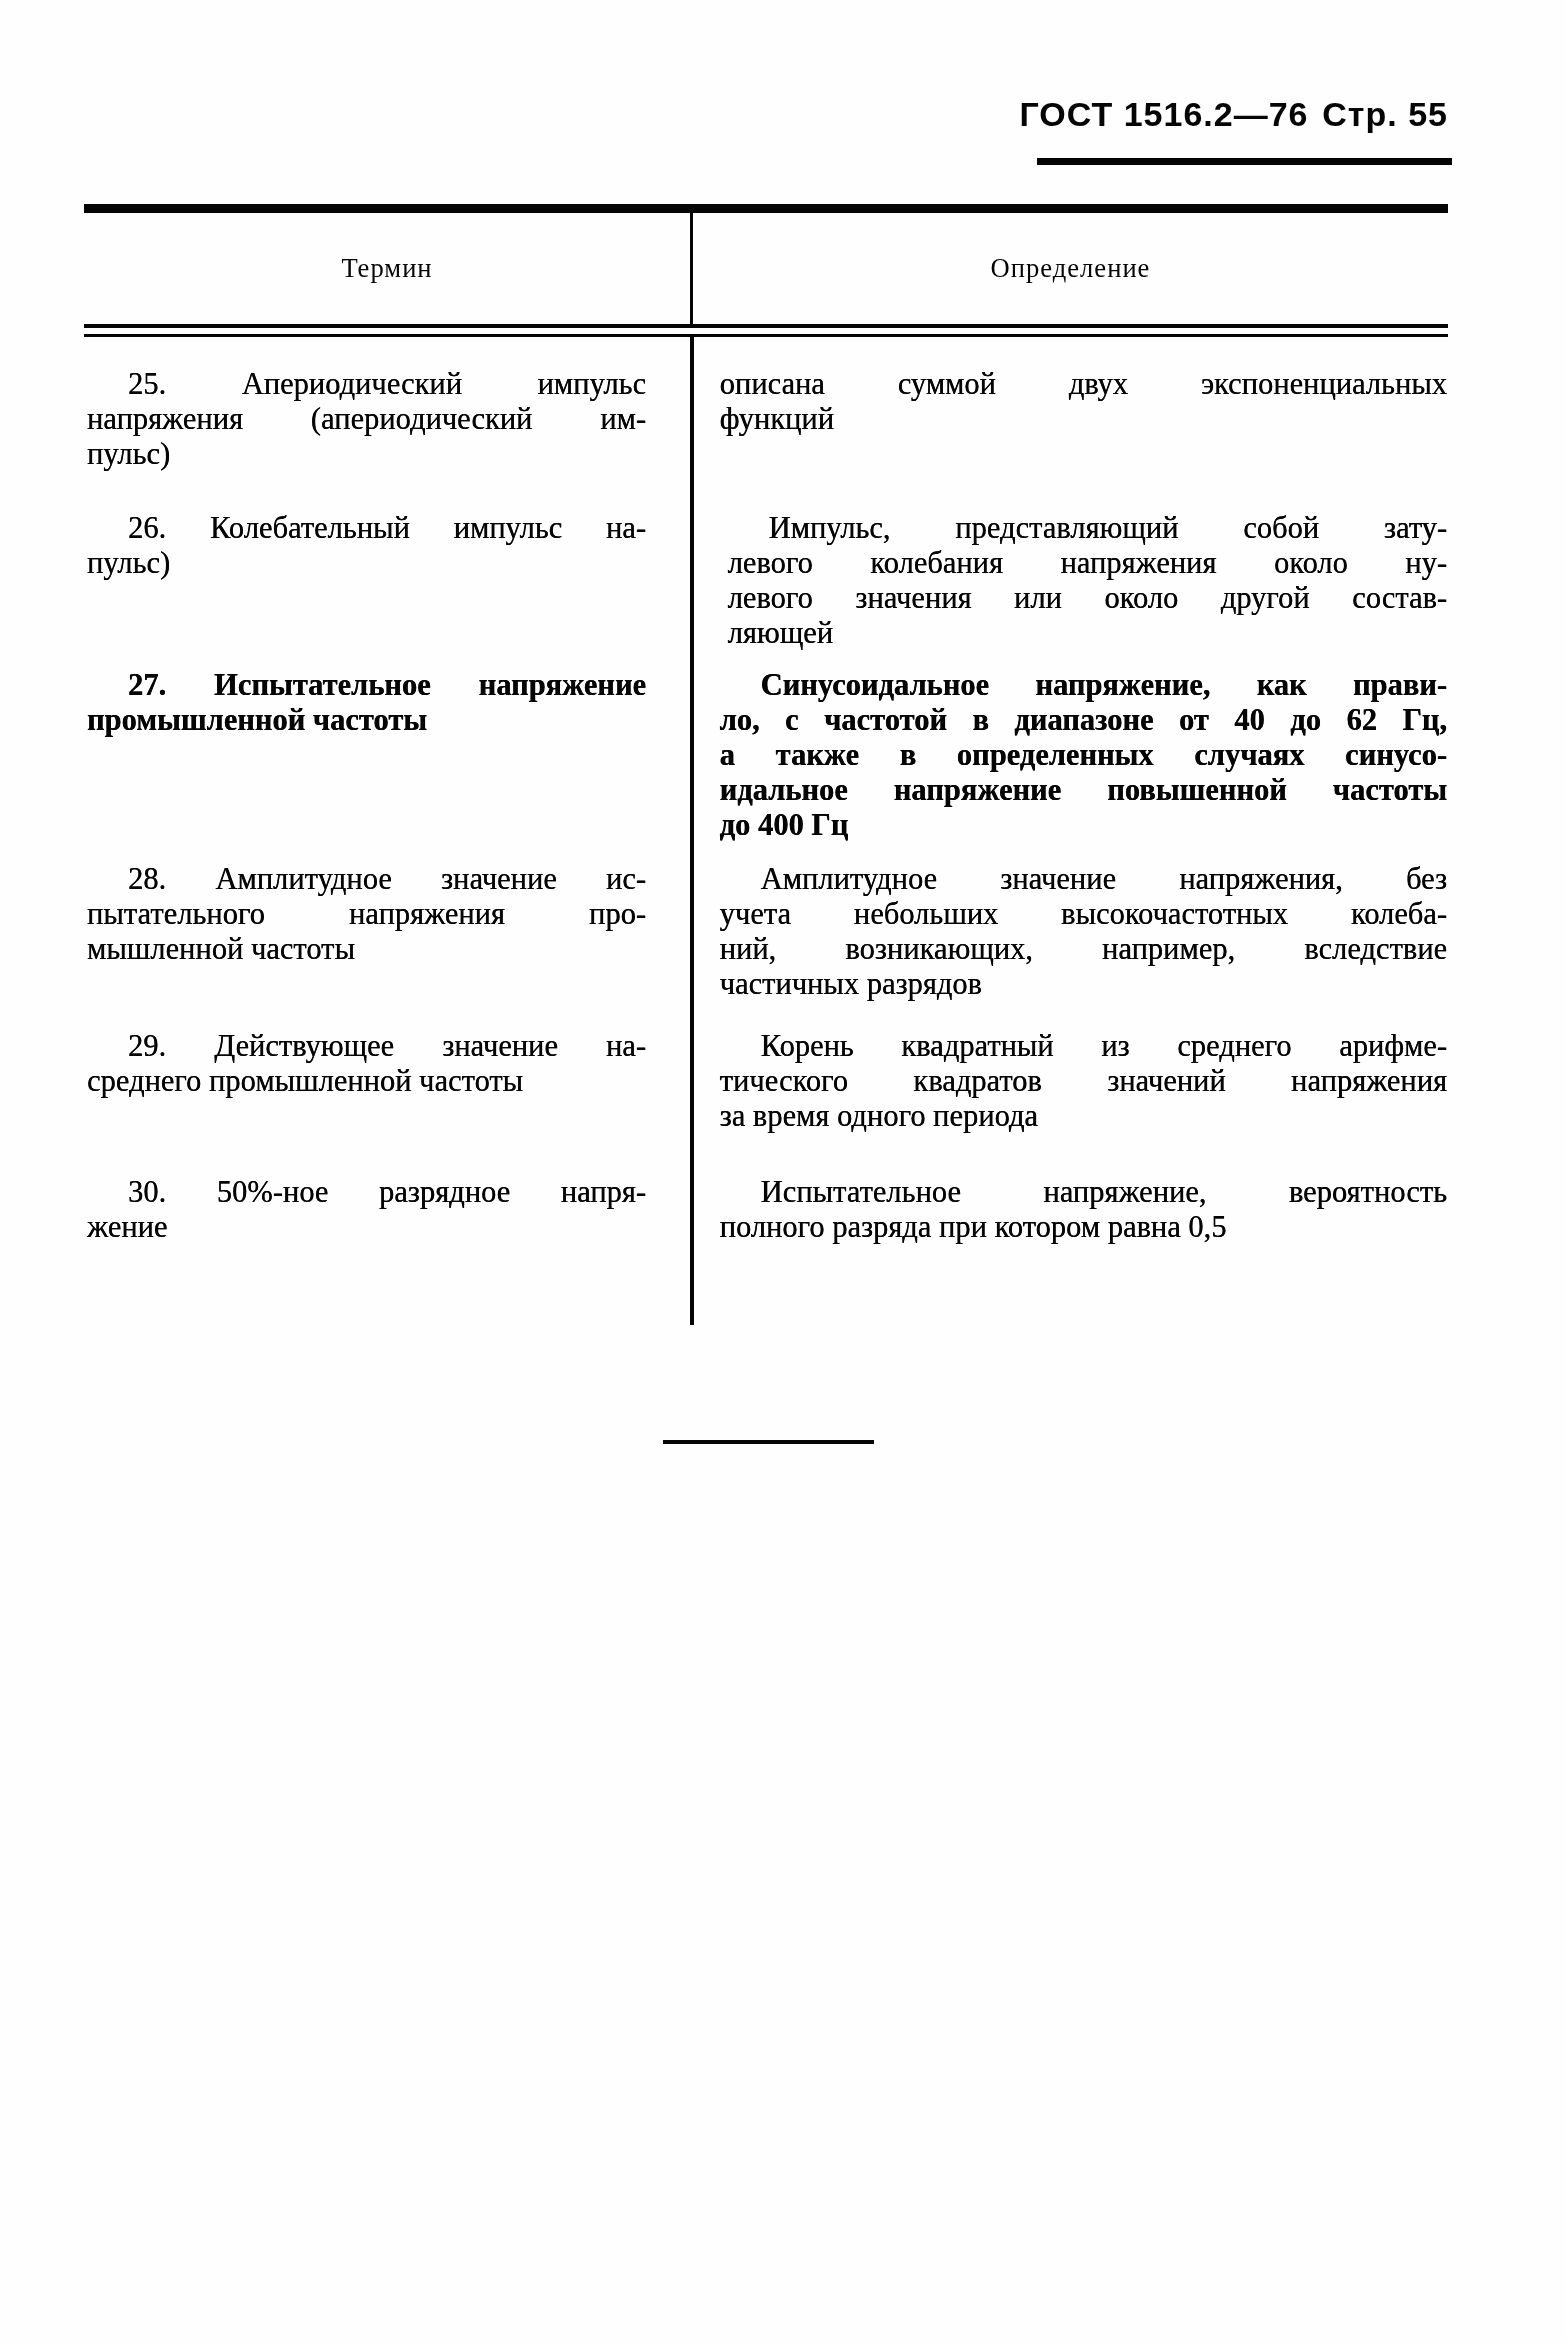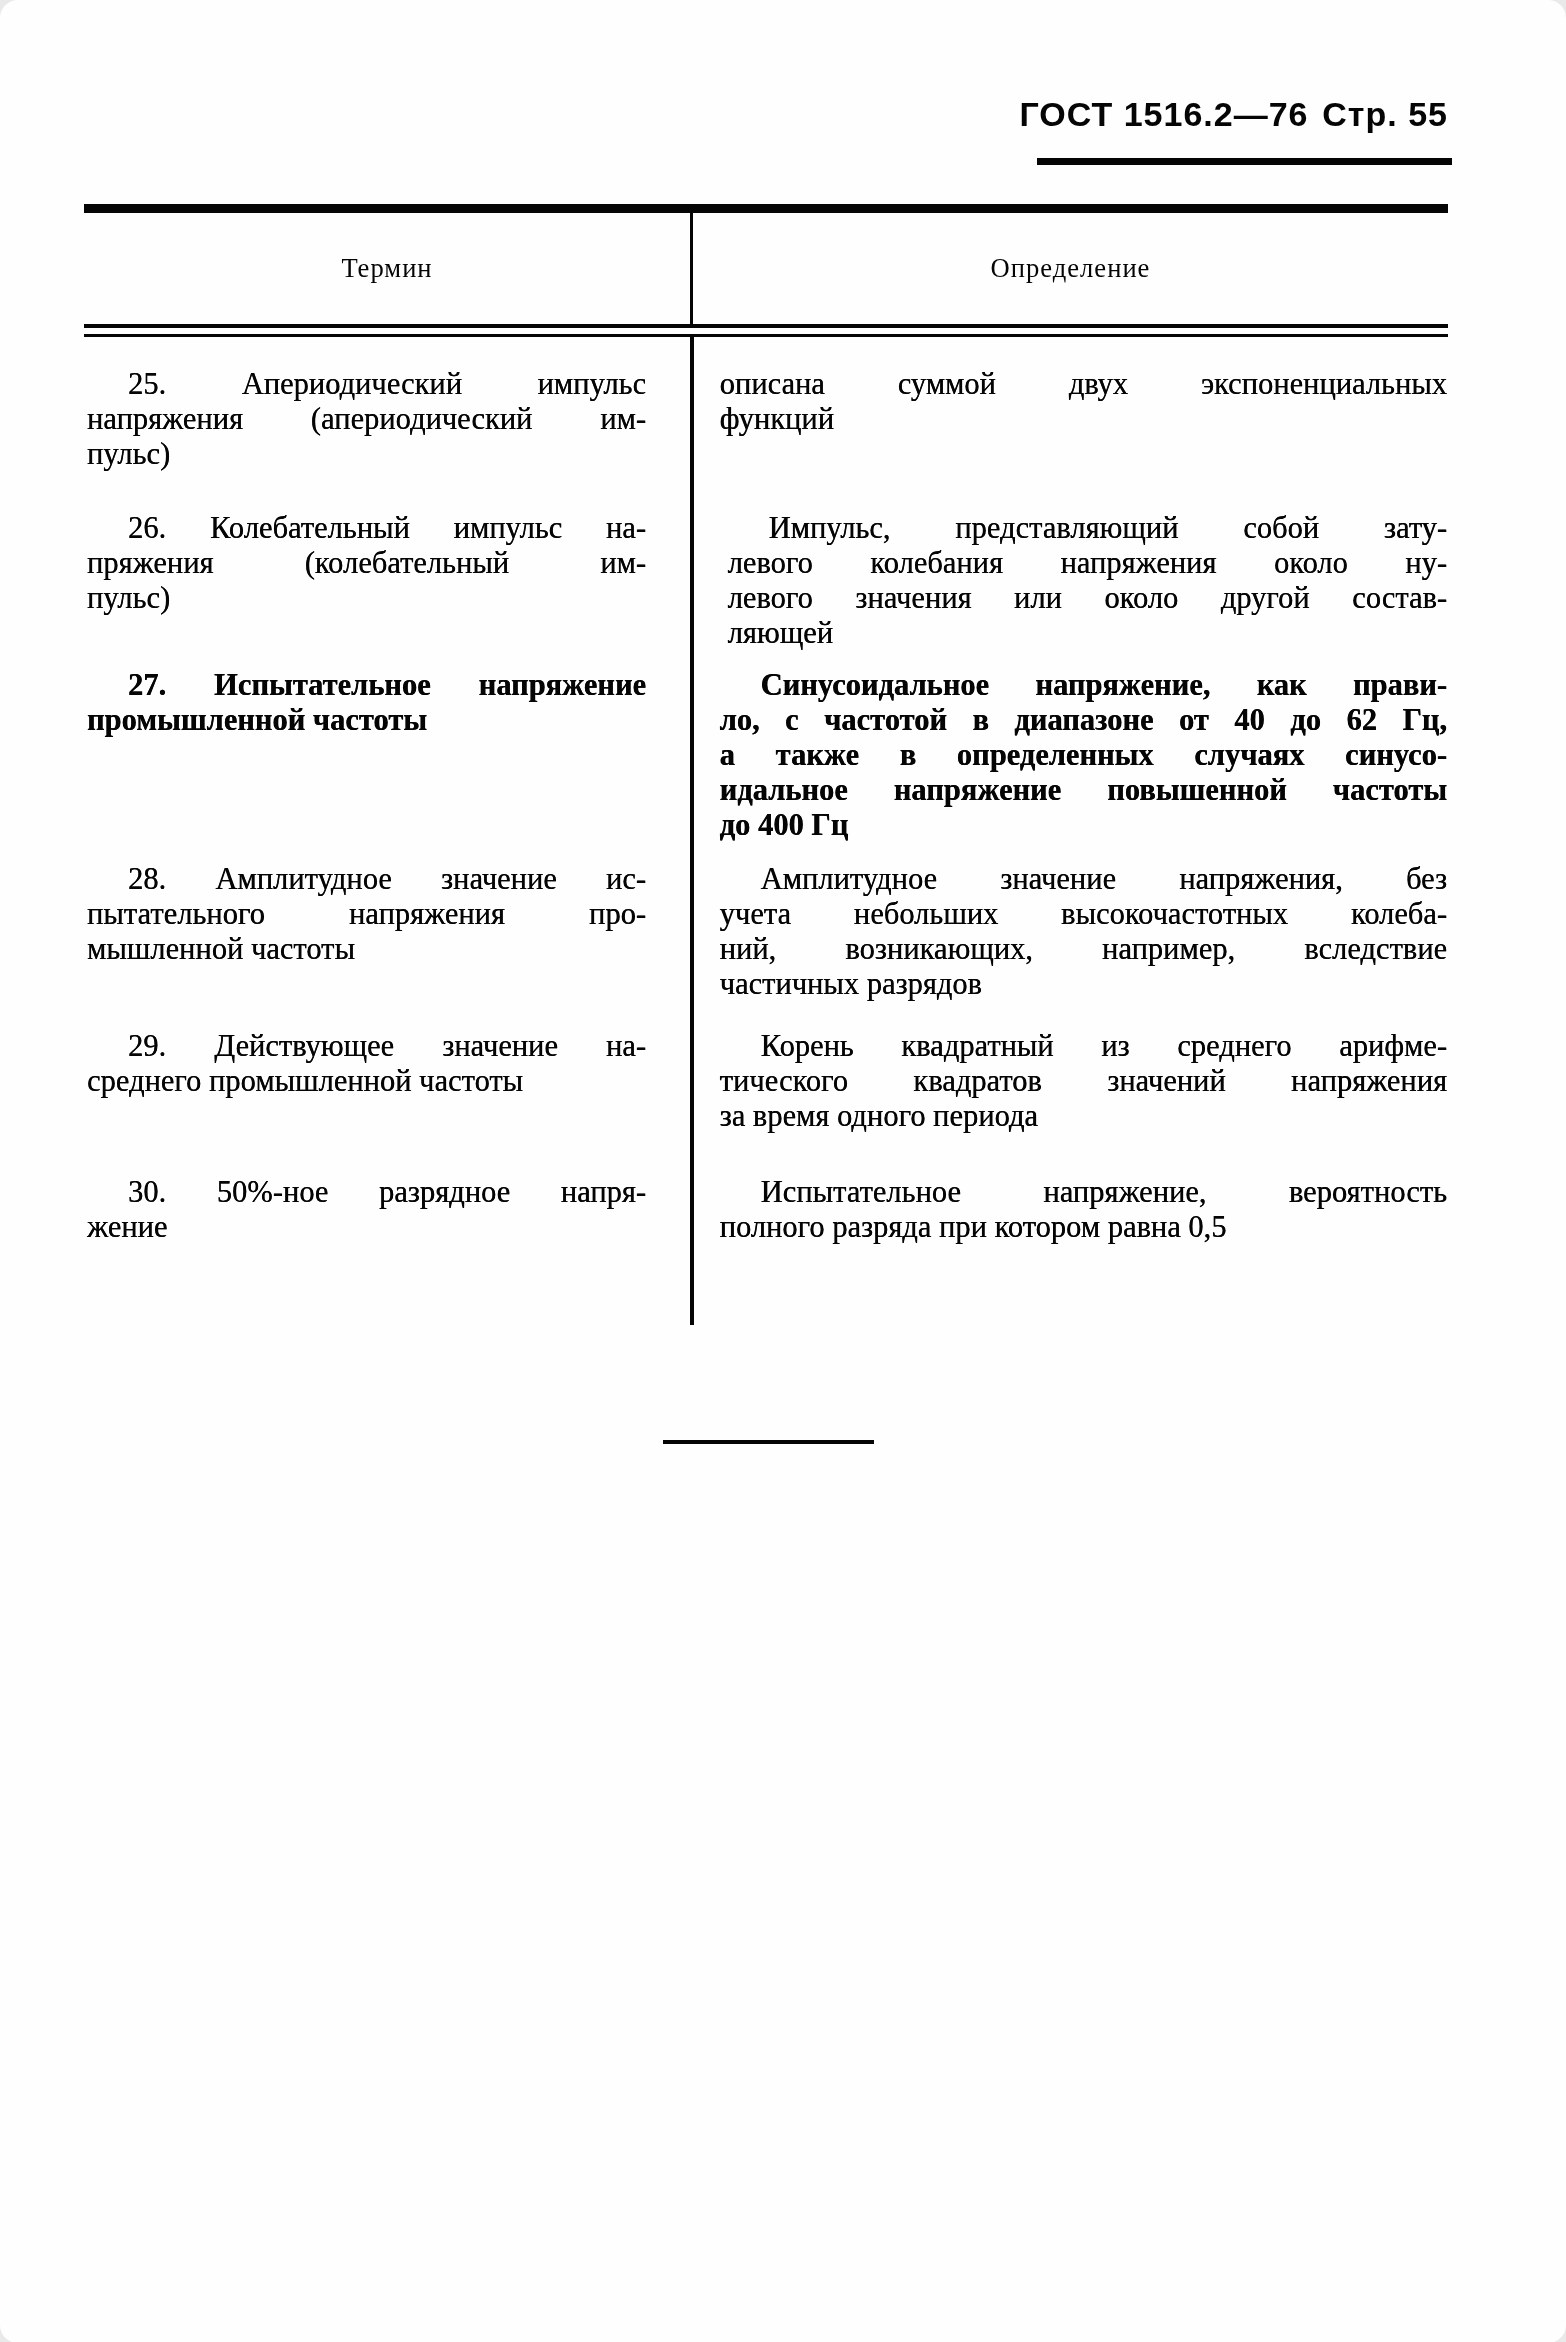--- a/index.html
+++ b/index.html
@@ -9,21 +9,20 @@
   }
   .page {
     position: relative;
     width: 1566px;
     height: 2343px;
     margin: 0 auto;
     background: #fefefe;
     color: #050505;
     font-family: "Liberation Serif", "DejaVu Serif", serif;
     overflow: hidden;
-    border-radius: 18px;
   }
 
   
   .doc-header {
     position: absolute;
     top: 95px;
     right: 118px;
     white-space: nowrap;
     font-family: "Liberation Sans", "DejaVu Sans", sans-serif;
     font-weight: bold;
@@ -163,21 +162,20 @@
           </div>
         <div class="t-cell def">
             <div class="tline">описана суммой двух экспоненциальных</div>
             <div class="tline last">функций</div>
           </div>
       </div>
 
       <div class="t-row">
         <div class="t-cell term">
             <div class="tline first">26. Колебательный импульс на-</div>
-            <div class="tline">пряжения (колебательный им-</div>
             <div class="tline last">пульс)</div>
           </div>
         <div class="t-cell def">
             <div class="tline first">Импульс, представляющий собой зату-</div>
             <div class="tline">левого колебания напряжения около ну-</div>
             <div class="tline">левого значения или около другой состав-</div>
             <div class="tline last">ляющей</div>
           </div>
       </div>
 

